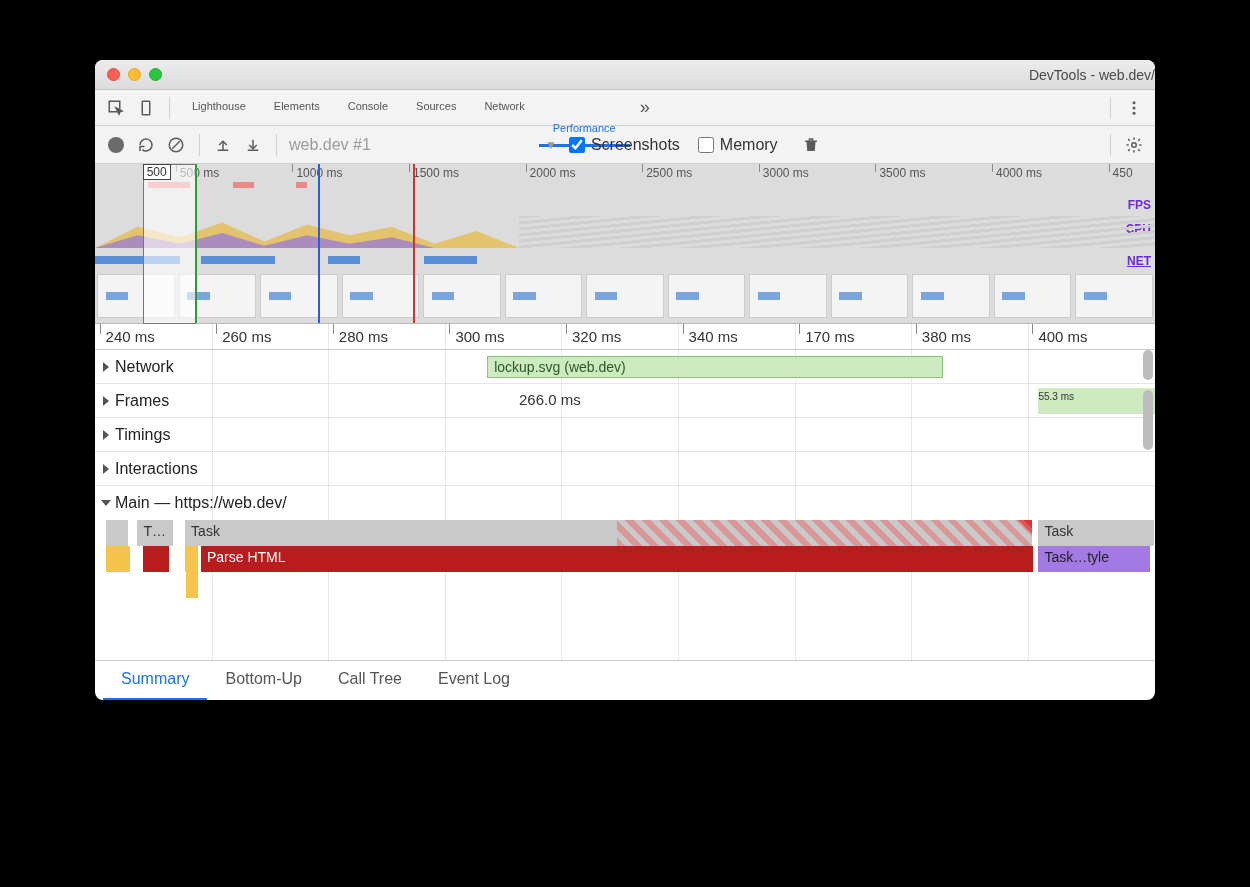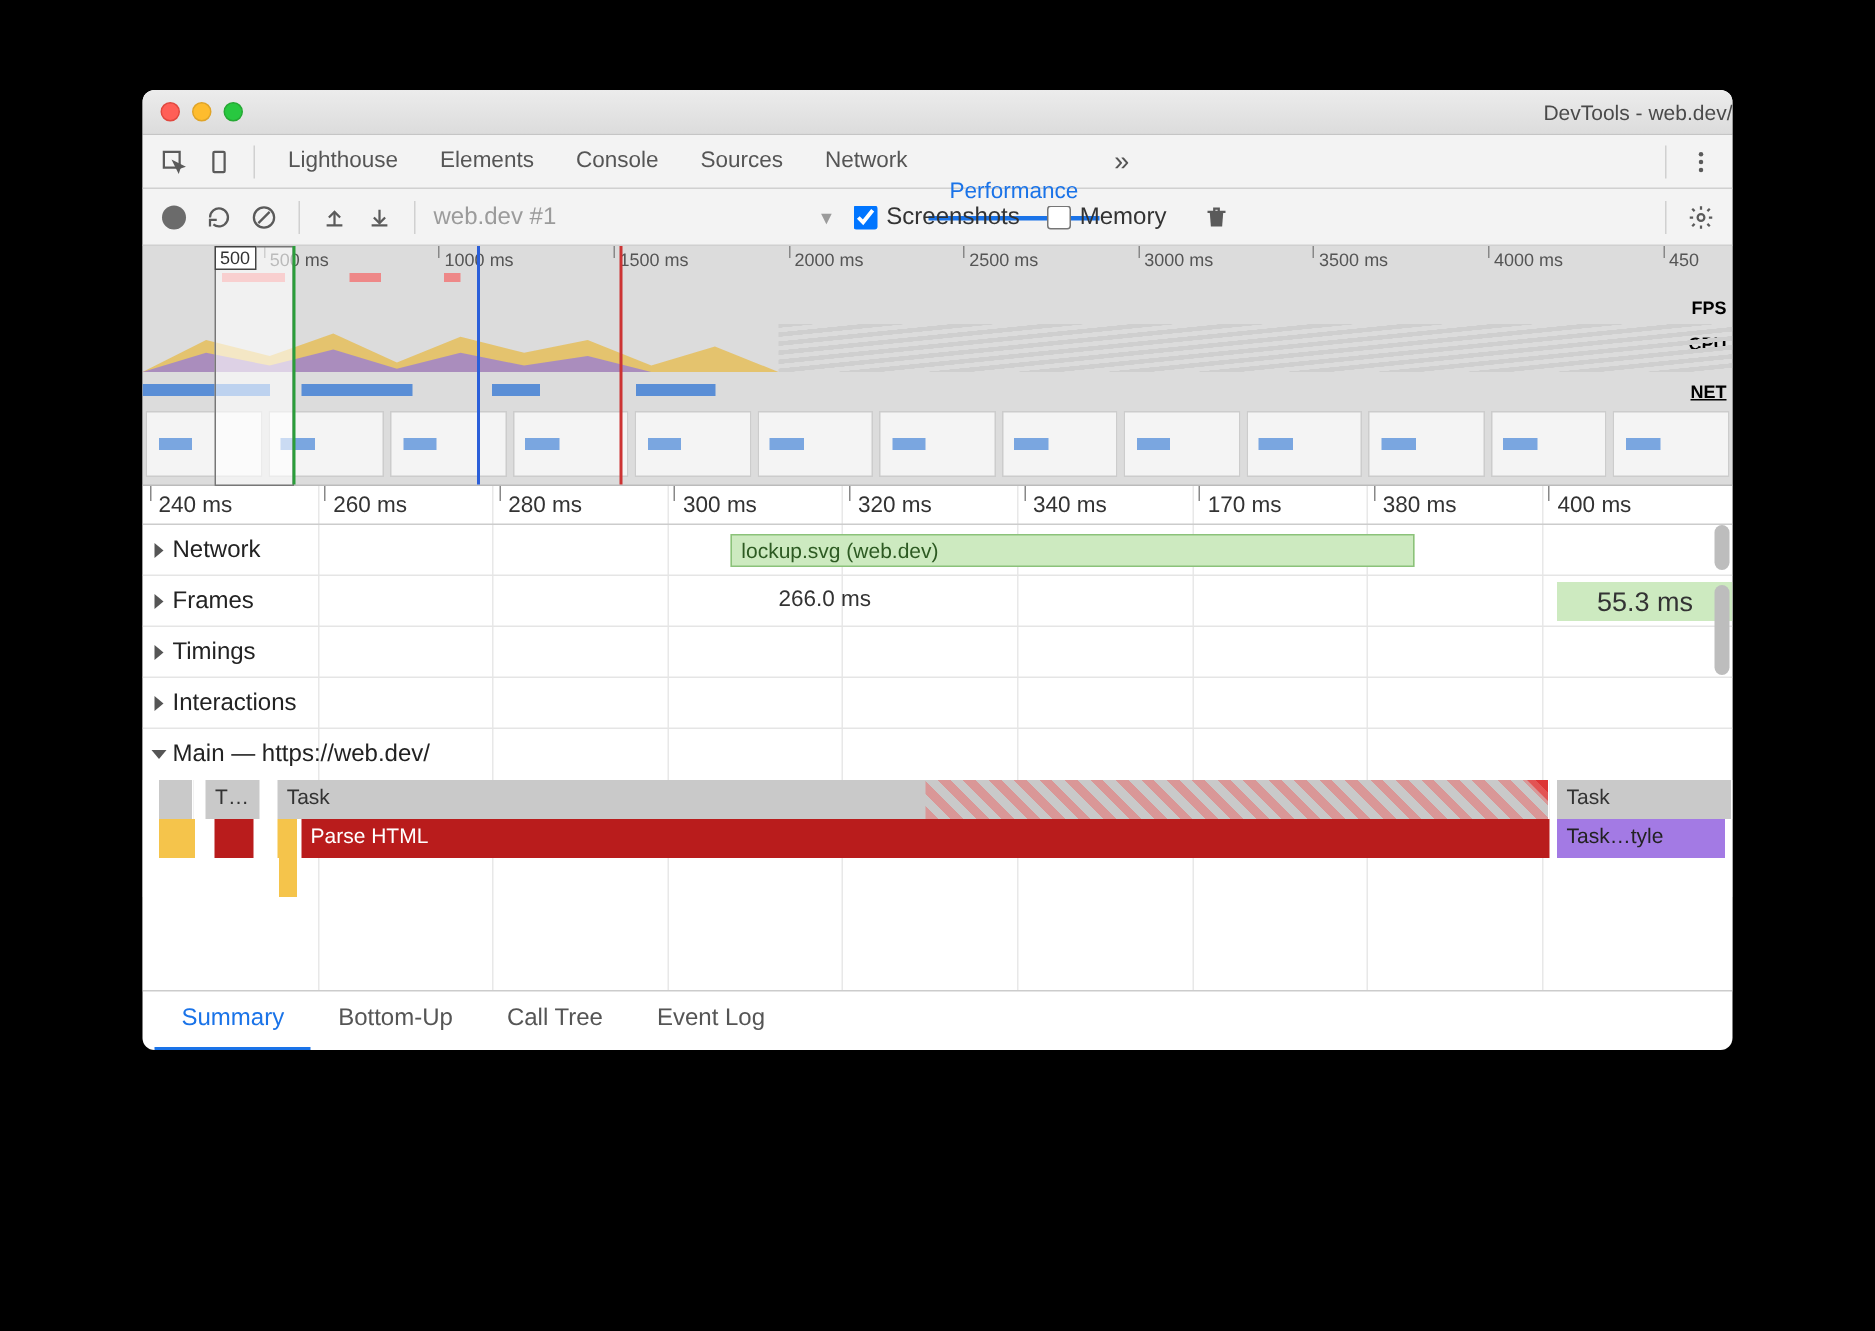--- a/index.html
+++ b/index.html
@@ -50,21 +50,21 @@
     display:flex;align-items:center;justify-content:center;
     color:#5a5a5a;
     cursor:pointer;
   }
   .iconbtn svg { width:18px; height:18px; }
   .tabs-sep { width:1px; height:22px; background:#d0d0d0; margin:0 8px; }
   .tab {
     padding: 0 14px;
     height: 36px;
     display:flex;align-items:center;
-    color:#555; font-size:15px;
+    color:#555; font-size:11px;
     cursor:pointer;
     border-bottom: 3px solid transparent;
   }
   .tab.active { color:#1a73e8; border-bottom-color:#1a73e8;margin-top:43px; }
   .more-tabs { width:30px; text-align:center; font-size:18px; color:#555; cursor:pointer;}
   .spacer { flex:1; }
   
   .toolbar {
     height: 38px;
     background: #f3f3f3;
@@ -90,21 +90,21 @@
   .ov-ticks { height:18px; position:relative; font-size:12px; color:#555; }
   .ov-tick { position:absolute; top:2px; }
   .ov-tick::before { content:""; position:absolute; left:-4px; top:-2px; width:1px; height:8px; background:#888;}
   .ov-brush {
     position:absolute; top:0; height:160px; background:rgba(255,255,255,0.6);
     border:1px solid #777;
   }
   .ov-brush-label {
     position:absolute; top:0; font-size:12px; background:#fff; border:1px solid #444; padding:0 3px;
   }
-  .ov-lane-label { position:absolute; right:4px; font-size:12px; font-weight:bold; color:#000000; }
+  .ov-lane-label { position:absolute; right:4px; font-size:12px; font-weight:bold; color:#6d28d9; }
   .ov-fps { top:34px; } .ov-cpu { top:58px; } .ov-net { top:90px;text-decoration:underline; }
   .ov-redbar { position:absolute; top:18px; height:6px; background:#e88; }
   .ov-cpu-area { position:absolute; top:52px; height:32px; left:0; right:0; }
   .ov-net-bar { position:absolute; top:92px; height:8px; background:#5a8ed6; }
   .ov-thumbs { position:absolute; top:108px; height:48px; left:0; right:0; display:flex; }
   .ov-thumb { flex:1; margin:2px; background:#f4f4f4; border:1px solid #ccc; position:relative; }
   .ov-thumb::after { content:""; position:absolute; left:10%; top:40%; width:30%; height:20%; background:#7aa6e0; }
   .ov-vline { position:absolute; top:0; bottom:0; width:2px; }
   
   .detail {
@@ -115,21 +115,21 @@
   }
   .ruler { height:26px; border-bottom:1px solid #ccc; position:relative; font-size:15px; color:#333;}
   .ruler-tick { position:absolute; top:4px; }
   .ruler-tick::before { content:""; position:absolute; left:-6px; top:-4px; width:1px; height:10px; background:#888;}
   .lane { height:34px; border-bottom:1px solid #e5e5e5; display:flex; align-items:center; position:relative; padding-left:8px;}
   .lane .tri { width:0;height:0;border-left:6px solid #555;border-top:5px solid transparent;border-bottom:5px solid transparent; margin-right:6px;}
   .lane .tri.down { transform: rotate(90deg); }
   .lane-label { font-size:16px; color:#222; }
   .lane .content { position:absolute; left:0; right:0; top:0; bottom:0; }
   .net-bar { position:absolute; top:6px; height:22px; background:#cdeac0; border:1px solid #8bc27a; font-size:14px; color:#2d5a22; padding:2px 6px; overflow:hidden; white-space:nowrap;}
-  .frame-bar { position:absolute; top:4px; height:26px; background:#cdeac0; font-size:18px; color:#333; text-align:center; padding-top:3px;}
+  .frame-bar { position:absolute; top:4px; height:26px; background:#cdeac0; font-size:10px; color:#333; text-align:left; padding-top:3px;}
   .frame-text { position:absolute; top:7px; font-size:15px; color:#333; }
   .main-tracks { background:#fff; }
   .flame-row { height:26px; position:relative; }
   .flame { position:absolute; top:0; height:26px; font-size:14px; padding:3px 6px; overflow:hidden; white-space:nowrap; }
   .task { background:#c9c9c9; color:#333; border-right:1px solid #fff;}
   .task.long::after { content:""; position:absolute; right:0; top:0; width:49%; height:100%; background: repeating-linear-gradient(45deg, rgba(231,110,110,0.55), rgba(231,110,110,0.55) 6px, transparent 6px, transparent 12px);}
   .task .red-tri { position:absolute; right:0; top:0; width:0; height:0; border-right:14px solid #d33; border-bottom:14px solid transparent;}
   .parse { background:#b91c1c; color:#fff; }
   .reca { background:#a37ae4; color:#222; }
   .script-y { background:#f5c44b; }

